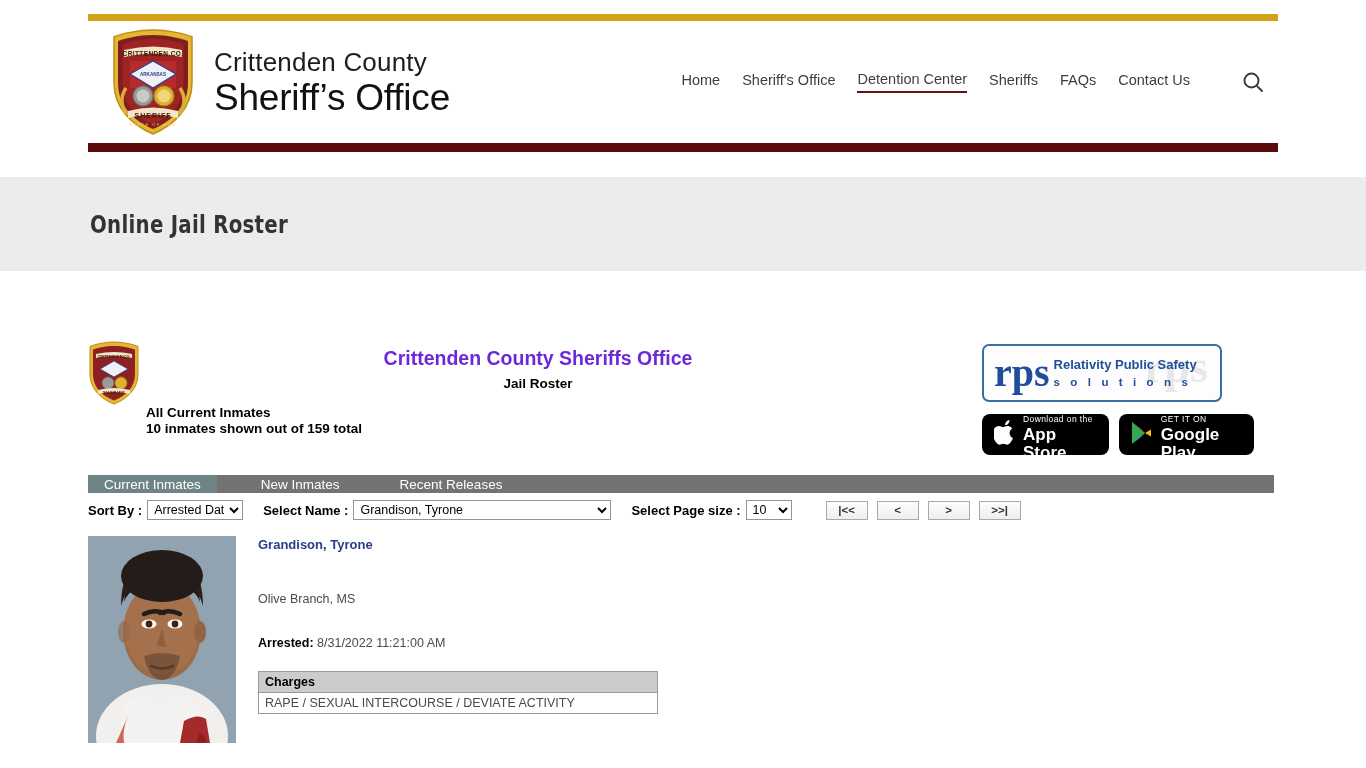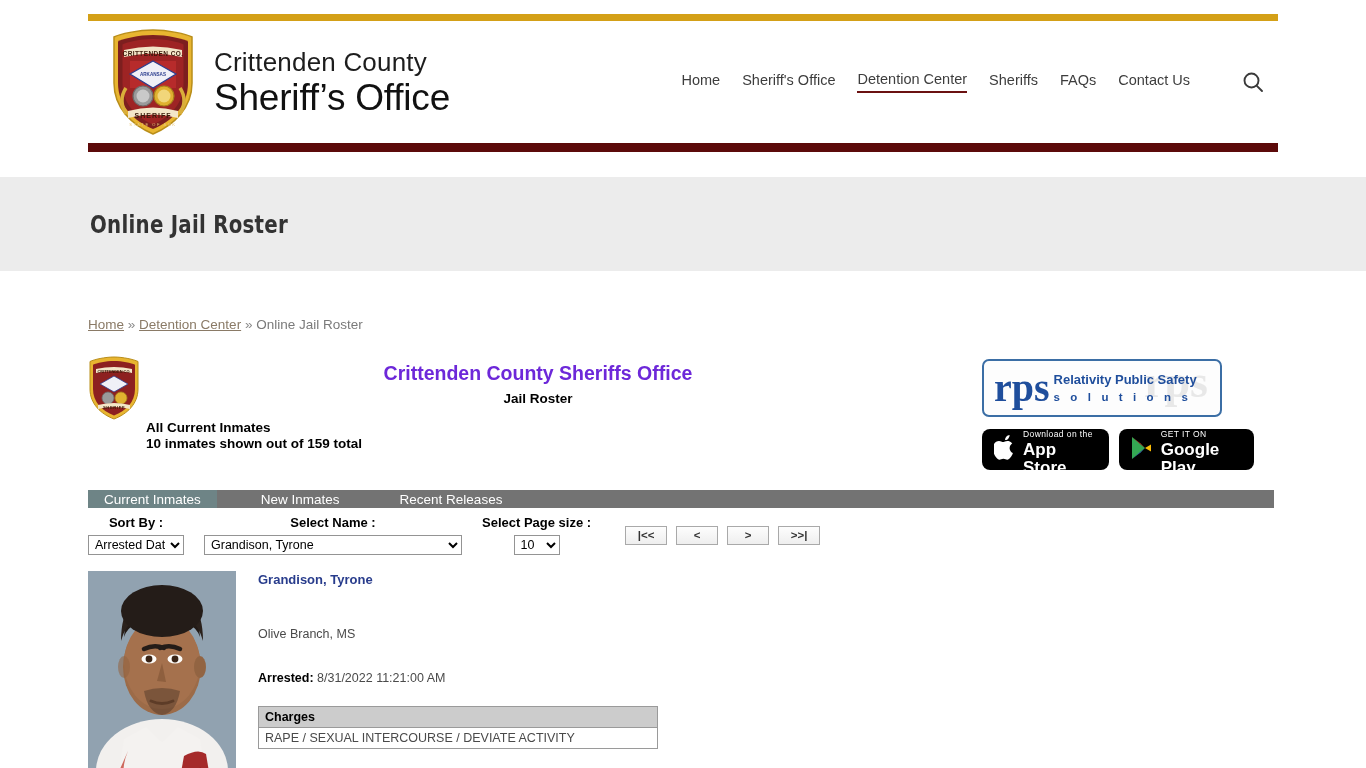--- a/index.html
+++ b/index.html
@@ -264,21 +264,21 @@
     font-size: 12.5px;
     font-weight: normal;
     padding: 1px 2px;
     border: 1px solid #949494;
     background: #fff;
     color: #000;
   }
   .sel-sort { width: 96px; }
   .sel-name { width: 258px; }
   .sel-size { width: 46px; }
-  .ctl-group { display: flex; align-items: center; gap: 5px; flex-direction: column; }
+  .ctl-group { display: flex; align-items: center; gap: 5px; }
   .pager {
     display: flex;
     gap: 9px;
     margin-left: 28px;
   }
   .pg-btn {
     width: 42px; height: 19px;
     border: 1px solid #a9a9a9;
     background: linear-gradient(#fdfdfd, #eeeeee);
     font-size: 11.5px;
@@ -401,27 +401,20 @@
 
   <div class="maroon-bar"></div>
 </div>
 
 <div class="title-band">
   <div class="page-title">Online Jail Roster</div>
 </div>
 
 <div class="content">
 
-  <div class="breadcrumb">
-    <a>Home</a>
-    <span class="sep">»</span>
-    <a>Detention Center</a>
-    <span class="sep">»</span>
-    <span>Online Jail Roster</span>
-  </div>
 
   <div class="roster-head">
 
     <div class="roster-badge">
       <svg width="52" height="64" viewBox="0 0 52 64">
         <path d="M26 1 C17 1 6 3.5 2 5.5 L2 33 C2 48 13 58 26 63 C39 58 50 48 50 33 L50 5.5 C46 3.5 35 1 26 1 Z" fill="#e8b530" stroke="#b98e1a" stroke-width="1"></path>
         <path d="M26 5 C18 5 8.5 7 5 8.8 L5 33 C5 46 14 55 26 59.5 C38 55 47 46 47 33 L47 8.8 C43.5 7 34 5 26 5 Z" fill="#8d2020"></path>
         <path d="M8 13 Q26 9 44 13 L44 17 Q26 13 8 17 Z" fill="#f3e6c8"></path>
         <text x="26" y="16.5" font-size="3.9" font-family="Liberation Sans, sans-serif" font-weight="bold" fill="#3a1a0a" text-anchor="middle">CRITTENDEN CO.</text>
         <polygon points="26,20 40,28 26,36 12,28" fill="#f0f0f7" stroke="#2c3e8f" stroke-width="0.8"></polygon>

